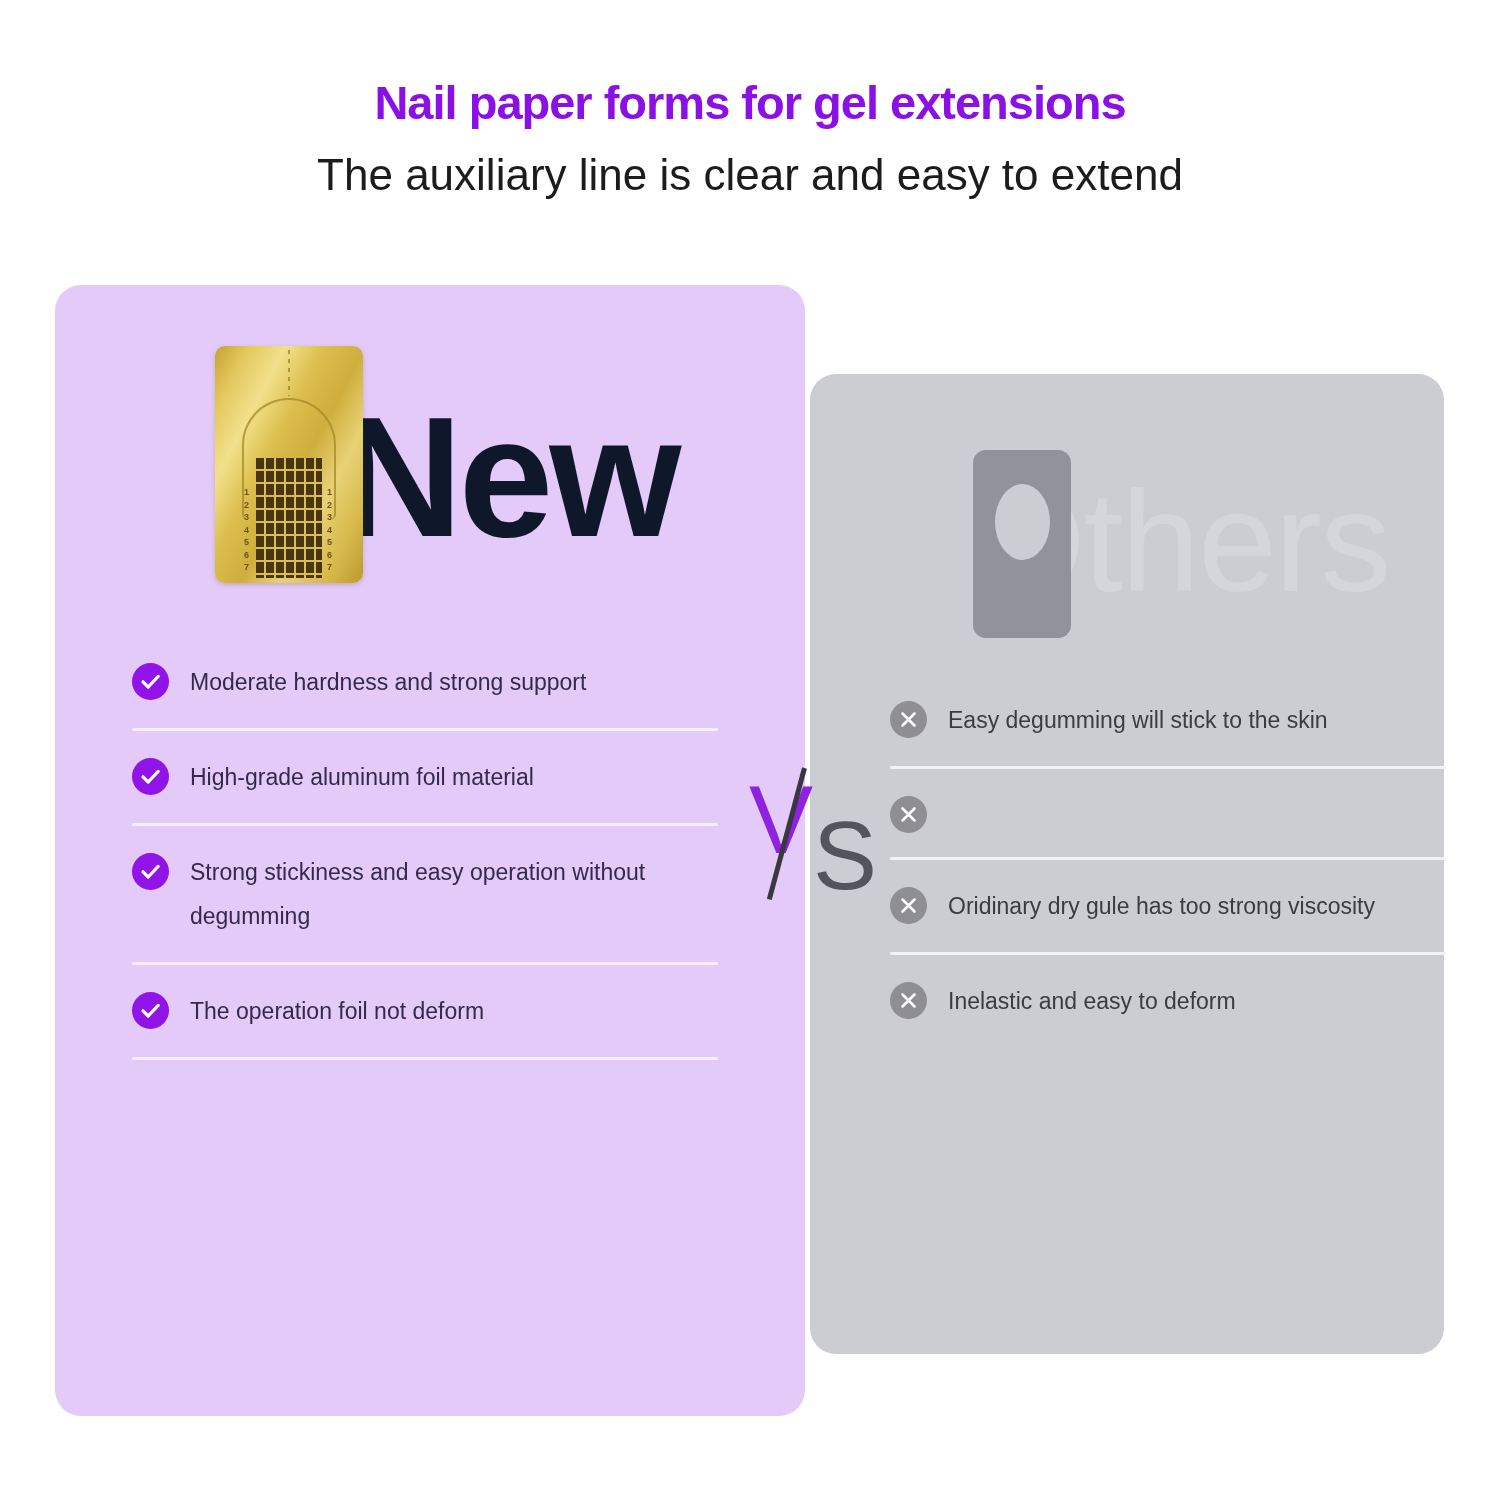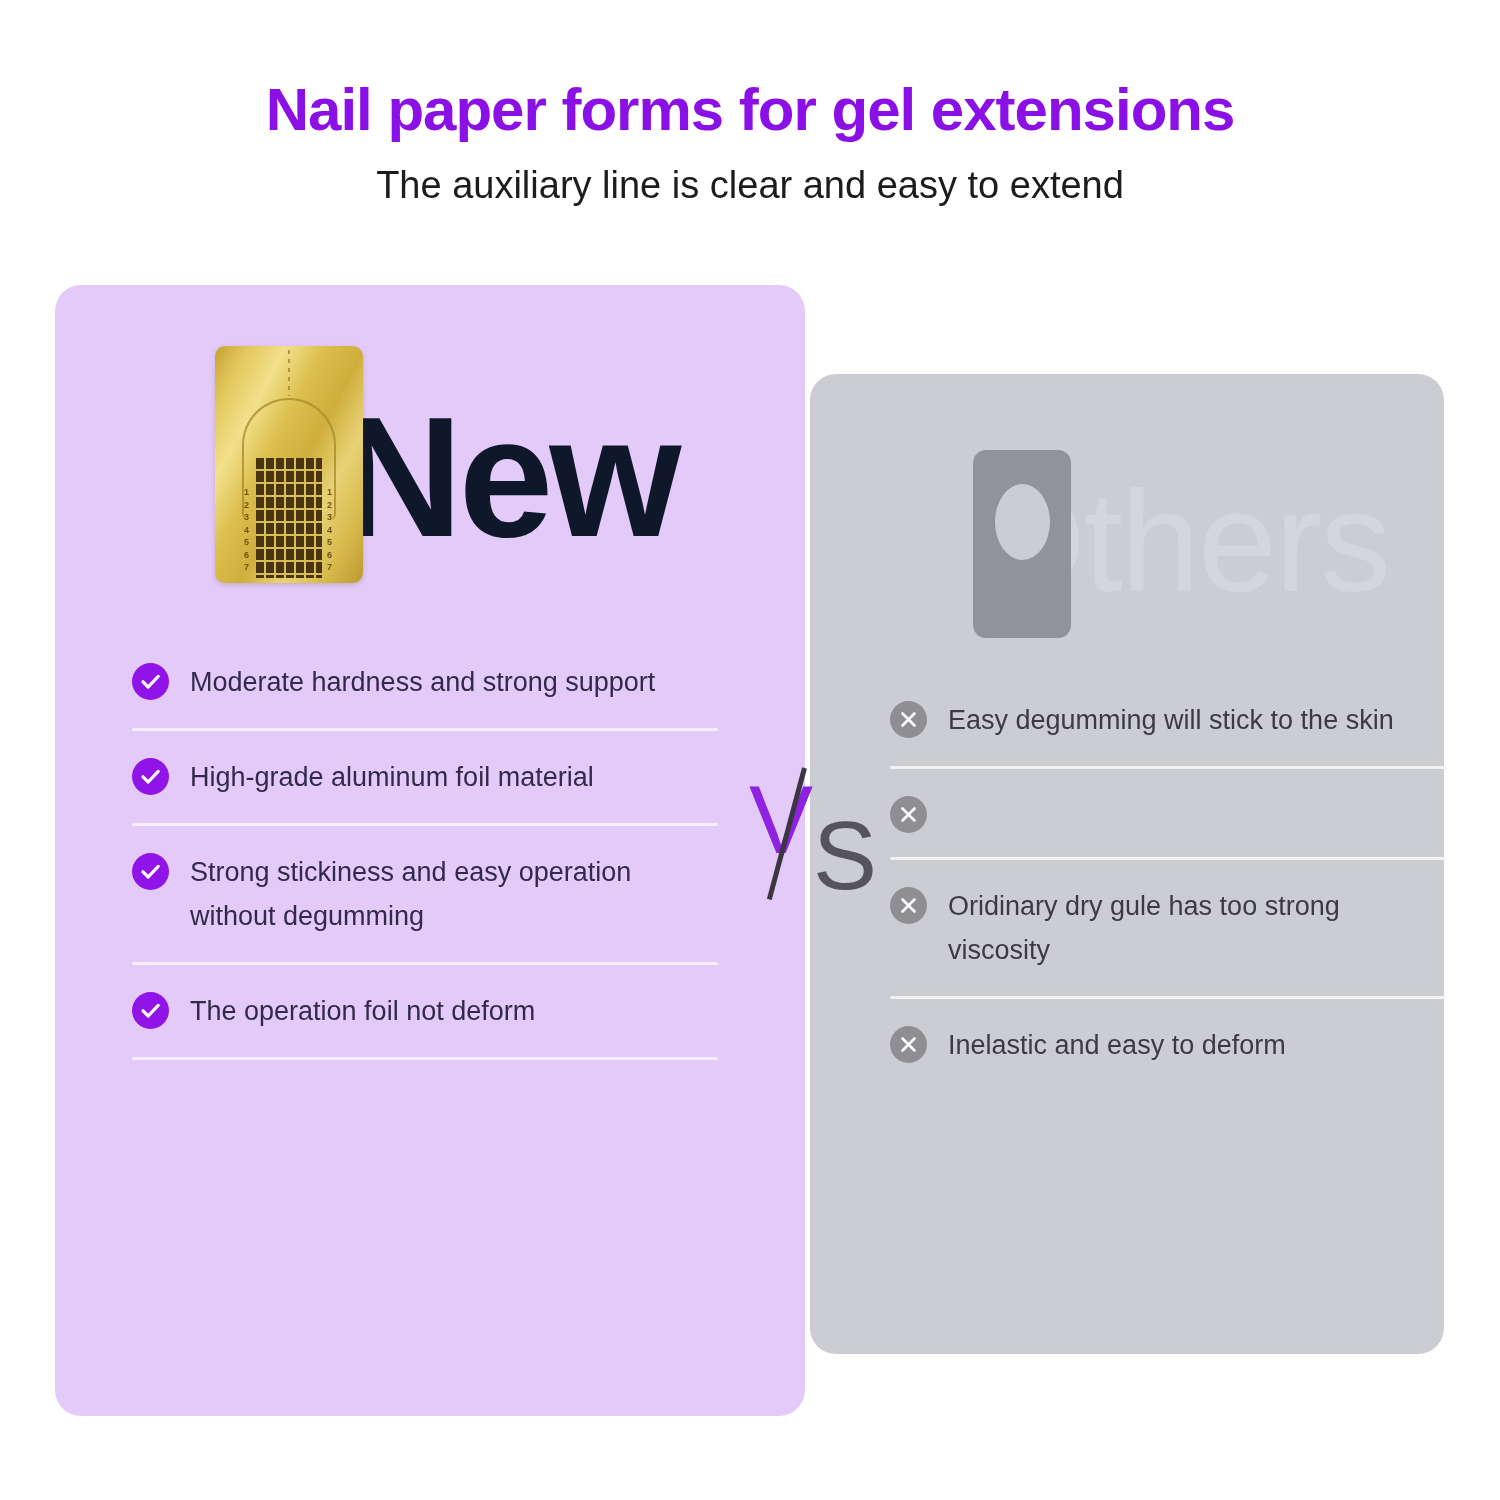--- a/index.html
+++ b/index.html
@@ -8,26 +8,26 @@
     background:#ffffff;
     font-family:"Liberation Sans", sans-serif;
     overflow:hidden;
   }
   .page { position:relative; width:1500px; height:1500px; background:#fff; }
 
   
   .header { position:absolute; top:0; left:0; width:1500px; text-align:center; }
   .title {
     margin-top:78px;
-    font-size:60px; font-weight:700; letter-spacing:-1px;
+    font-size:47px; font-weight:700; letter-spacing:-1px;
     color:#8a10e6; line-height:1.05; white-space:nowrap;
   }
   .subtitle {
     margin-top:22px;
-    font-size:38px; font-weight:400; color:#1c1c1e; line-height:1.2;
+    font-size:44px; font-weight:400; color:#1c1c1e; line-height:1.2;
   }
 
   
   .panel-others {
     position:absolute; left:810px; top:374px;
     width:634px; height:980px;
     background:#cccdd3; border-radius:26px;
   }
   .panel-new {
     position:absolute; left:55px; top:285px;
@@ -111,21 +111,21 @@
   .list { position:absolute; }
   .list-new    { left:132px; top:660px;  width:586px; }
   .list-others { left:890px; top:698px;  width:556px; }
 
   .item { display:flex; align-items:flex-start; gap:21px; }
   .icon { flex:0 0 auto; width:37px; height:37px; border-radius:50%;
           position:relative; margin-top:3px; }
   .icon.ok { background:#9013e8; }
   .icon.no { background:#8e8e93; }
   .icon svg { position:absolute; left:0; top:0; }
-  .item-text { font-size:27px; line-height:44px; }
+  .item-text { font-size:23px; line-height:44px; }
   .list-new    .item-text { color:#332a4a; }
   .list-others .item-text { color:#3b3b40; }
   .divider { height:3px; border-radius:2px; background:#f7eefd; }
   .list-others .divider { background:#f2f2f4; }
   .sp { height:24px; }
 </style>
 </head>
 <body>
 
 <div class="page">

